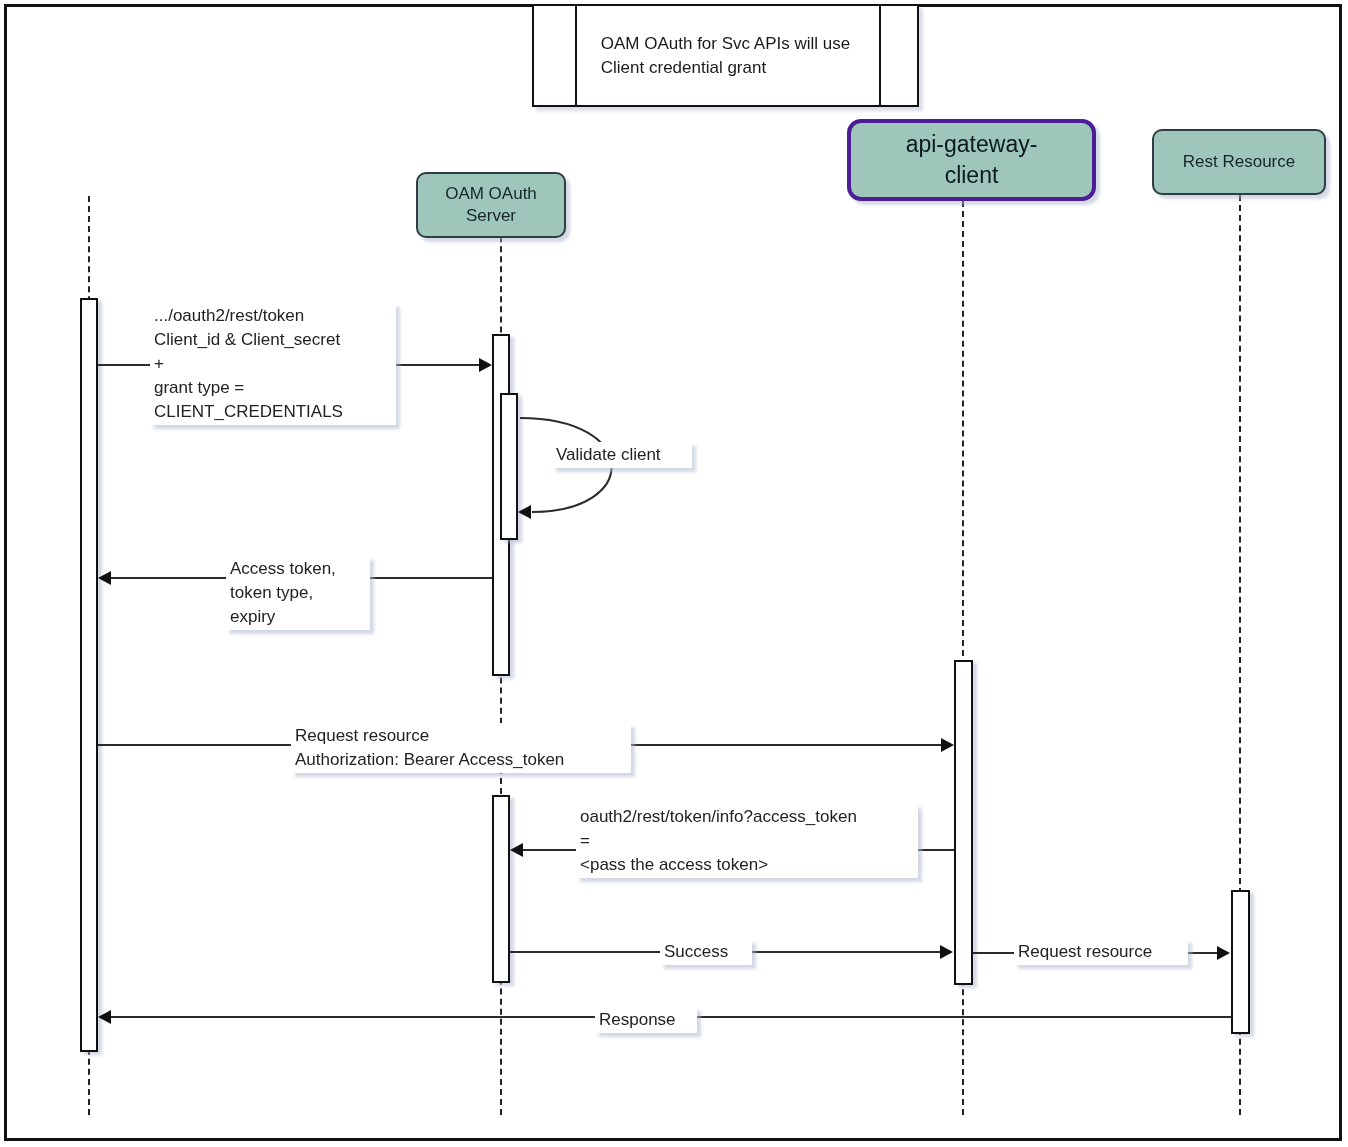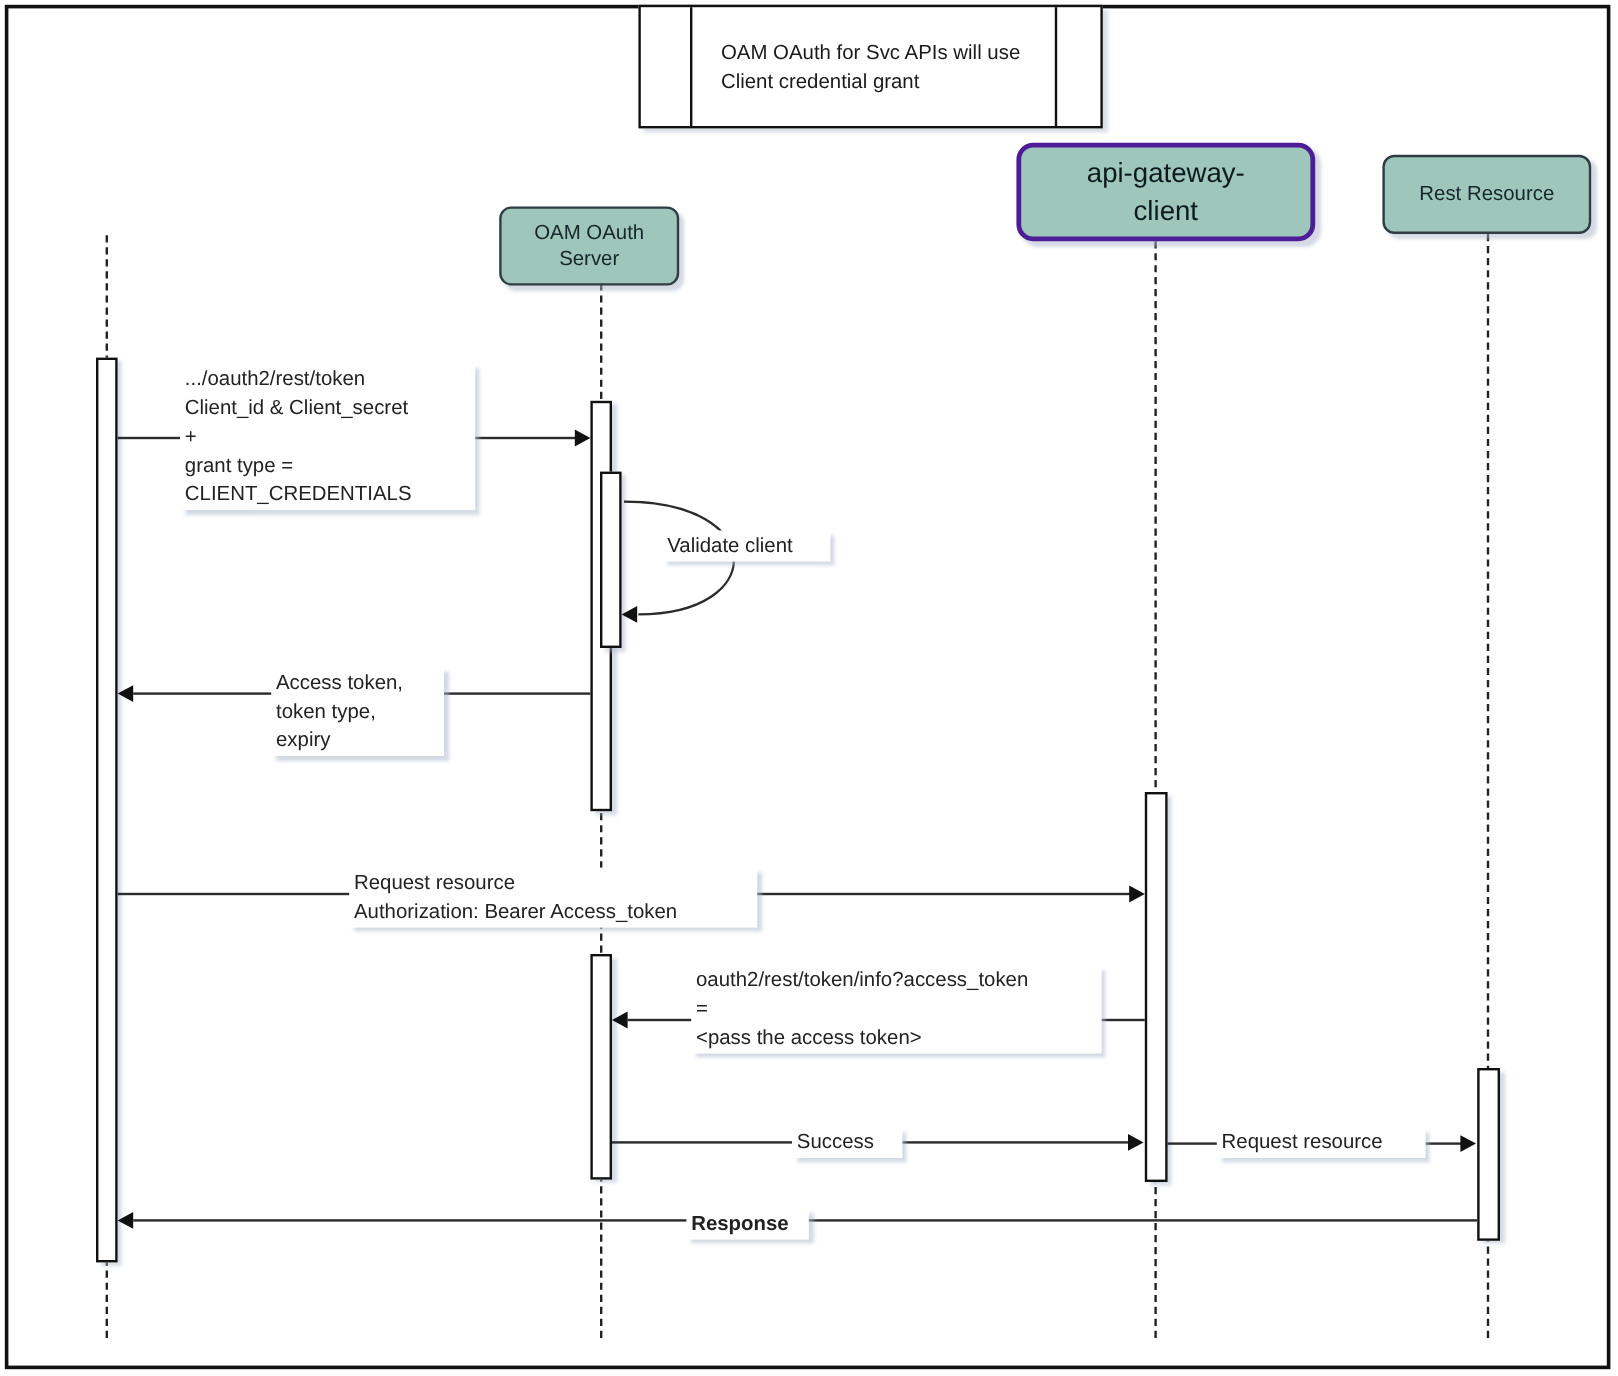--- a/index.html
+++ b/index.html
@@ -65,21 +65,21 @@
     box-shadow:4px 4px 3px rgba(175,185,205,0.55); z-index:4; color:#222222;
   }
   .mlabel span { display:block; }
   .lbl-token-request   { left:150px;  top:303px; width:246px; }
   .lbl-validate-client { left:552px;  top:442px; width:140px; }
   .lbl-token-response  { left:226px;  top:556px; width:144px; }
   .lbl-request-res     { left:291px;  top:723px; width:340px; }
   .lbl-validate-token  { left:576px;  top:804px; width:342px; }
   .lbl-success         { left:660px;  top:939px; width:92px; }
   .lbl-request-res2    { left:1014px; top:939px; width:174px; }
-  .lbl-response        { left:572px;  top:1007px; width:102px;font-weight:bold; }
+  .lbl-response        { left:595px;  top:1007px; width:102px; }
 </style>
 </head>
 <body>
 
 <div id="stage">
   <div class="frame"></div>
 
   <div class="title-note">
     <div class="vline left"></div>
     <div class="vline right"></div>

